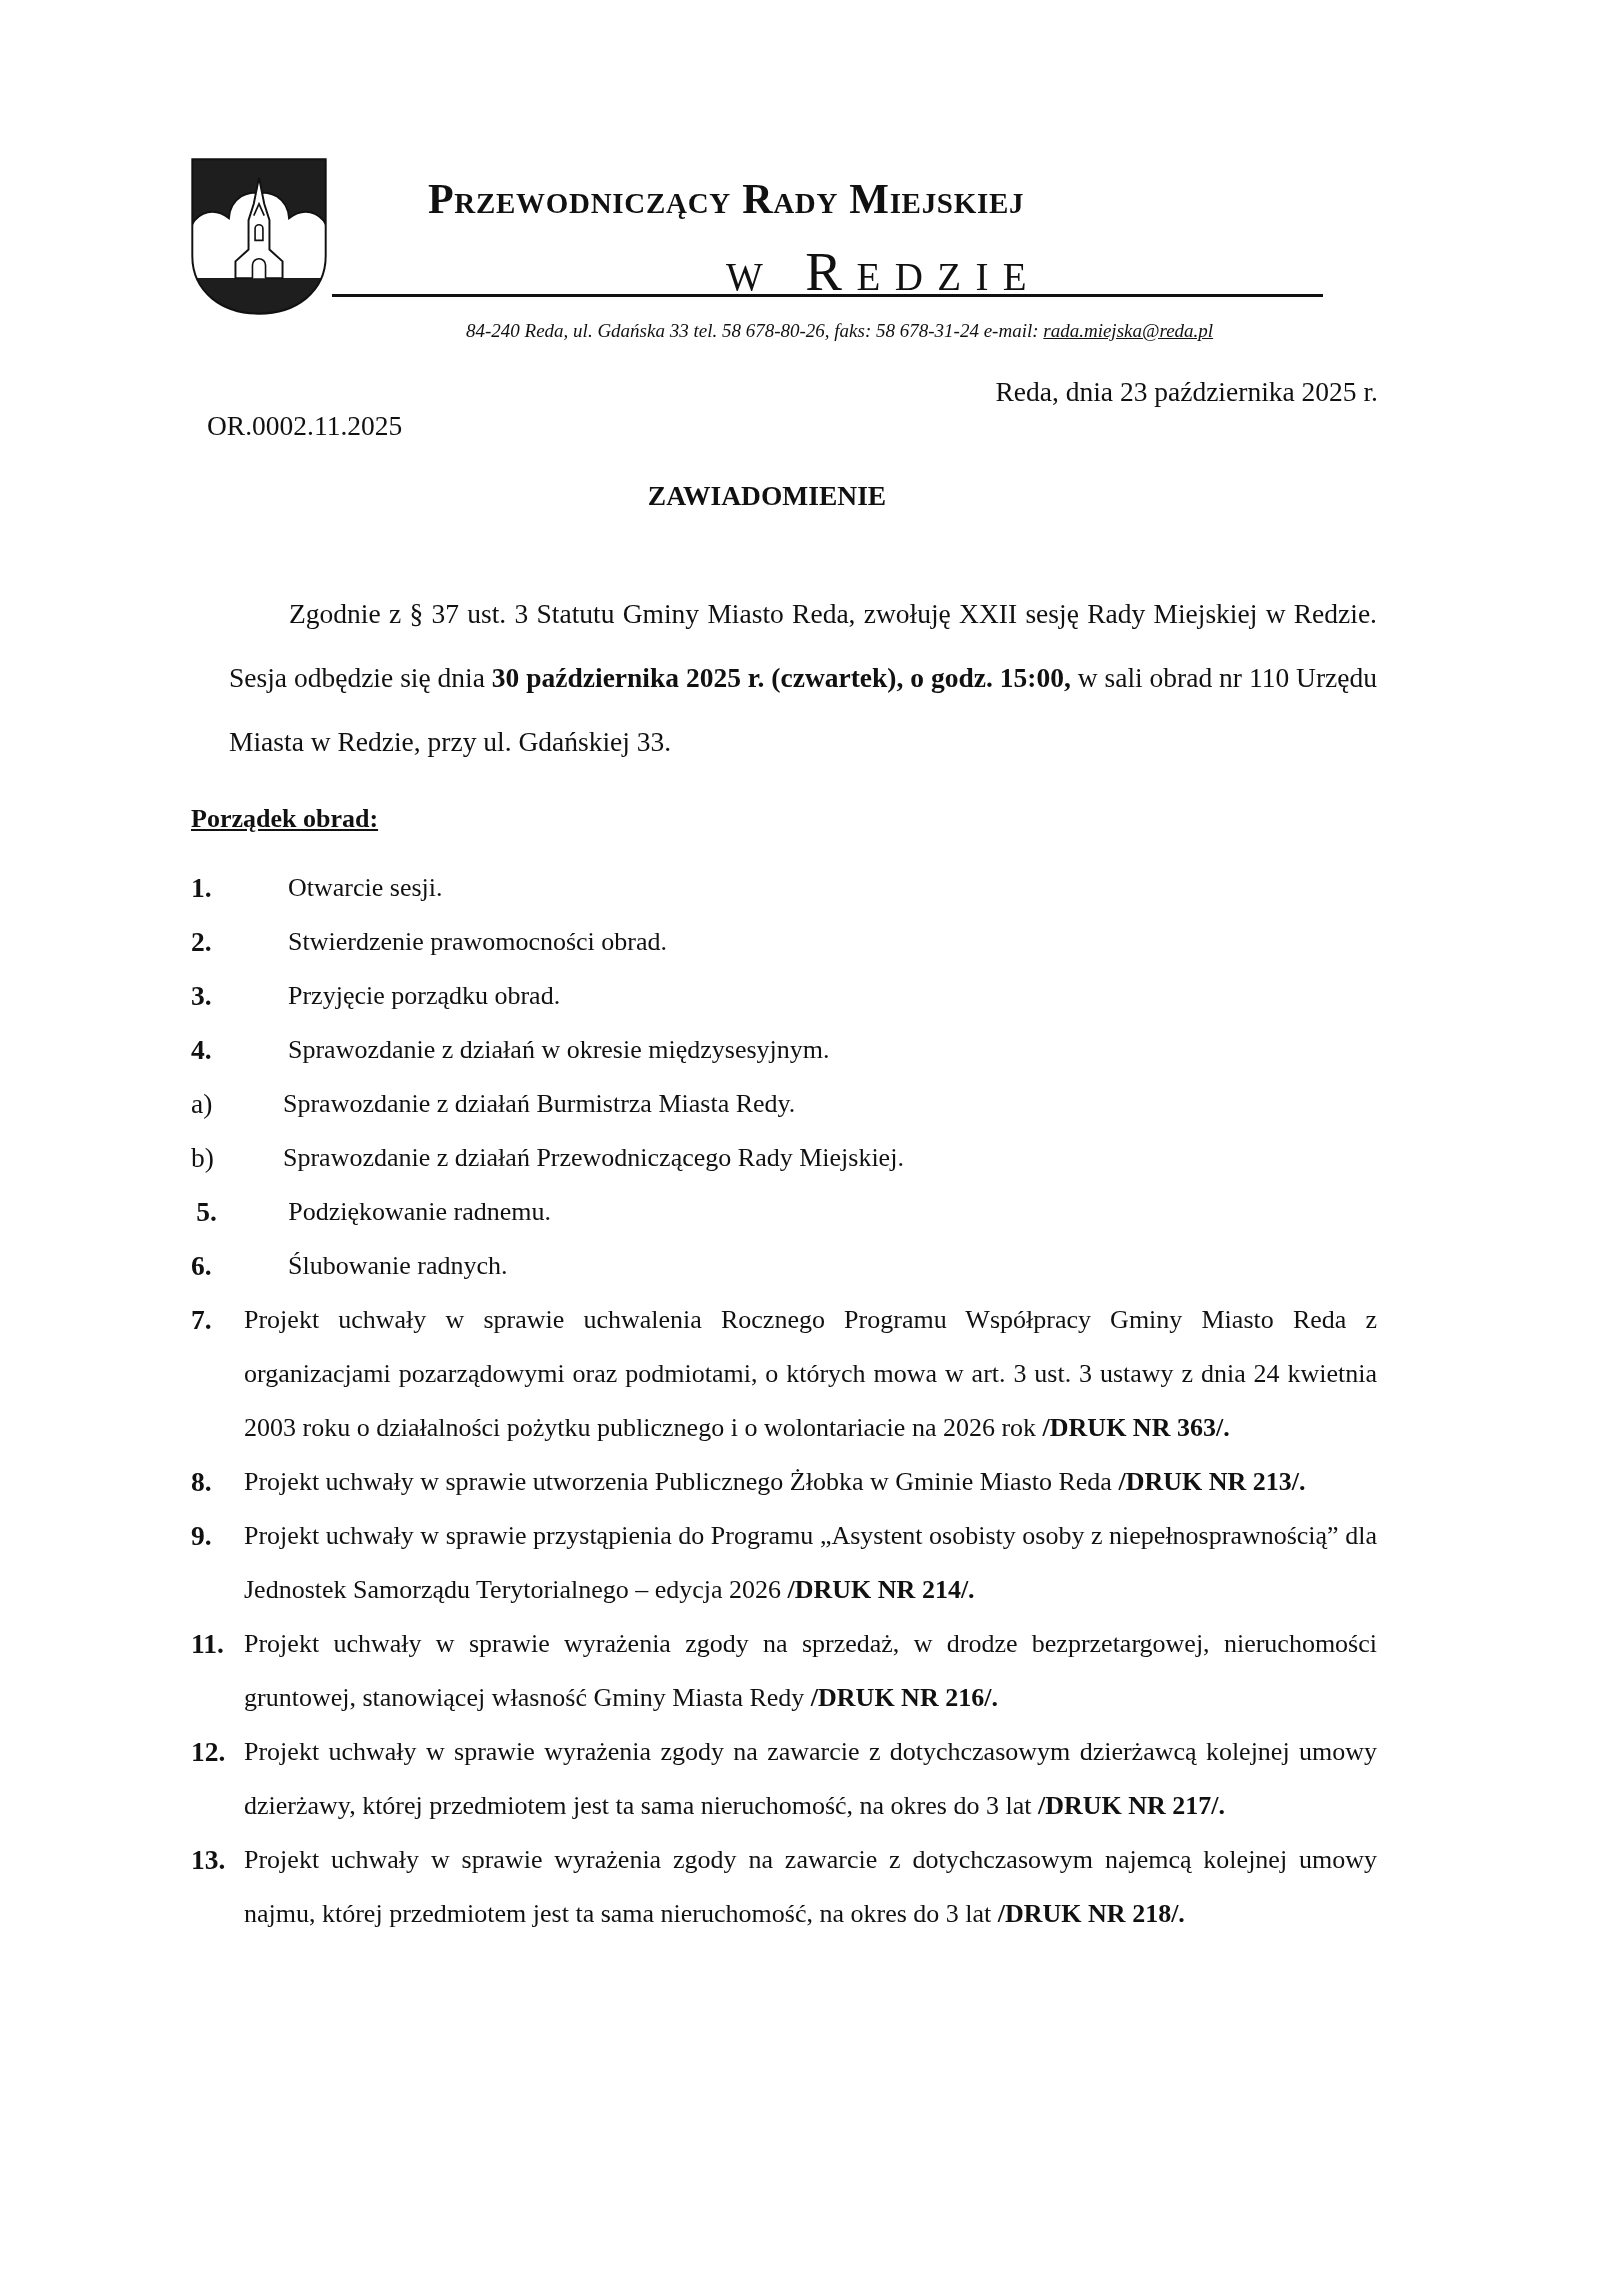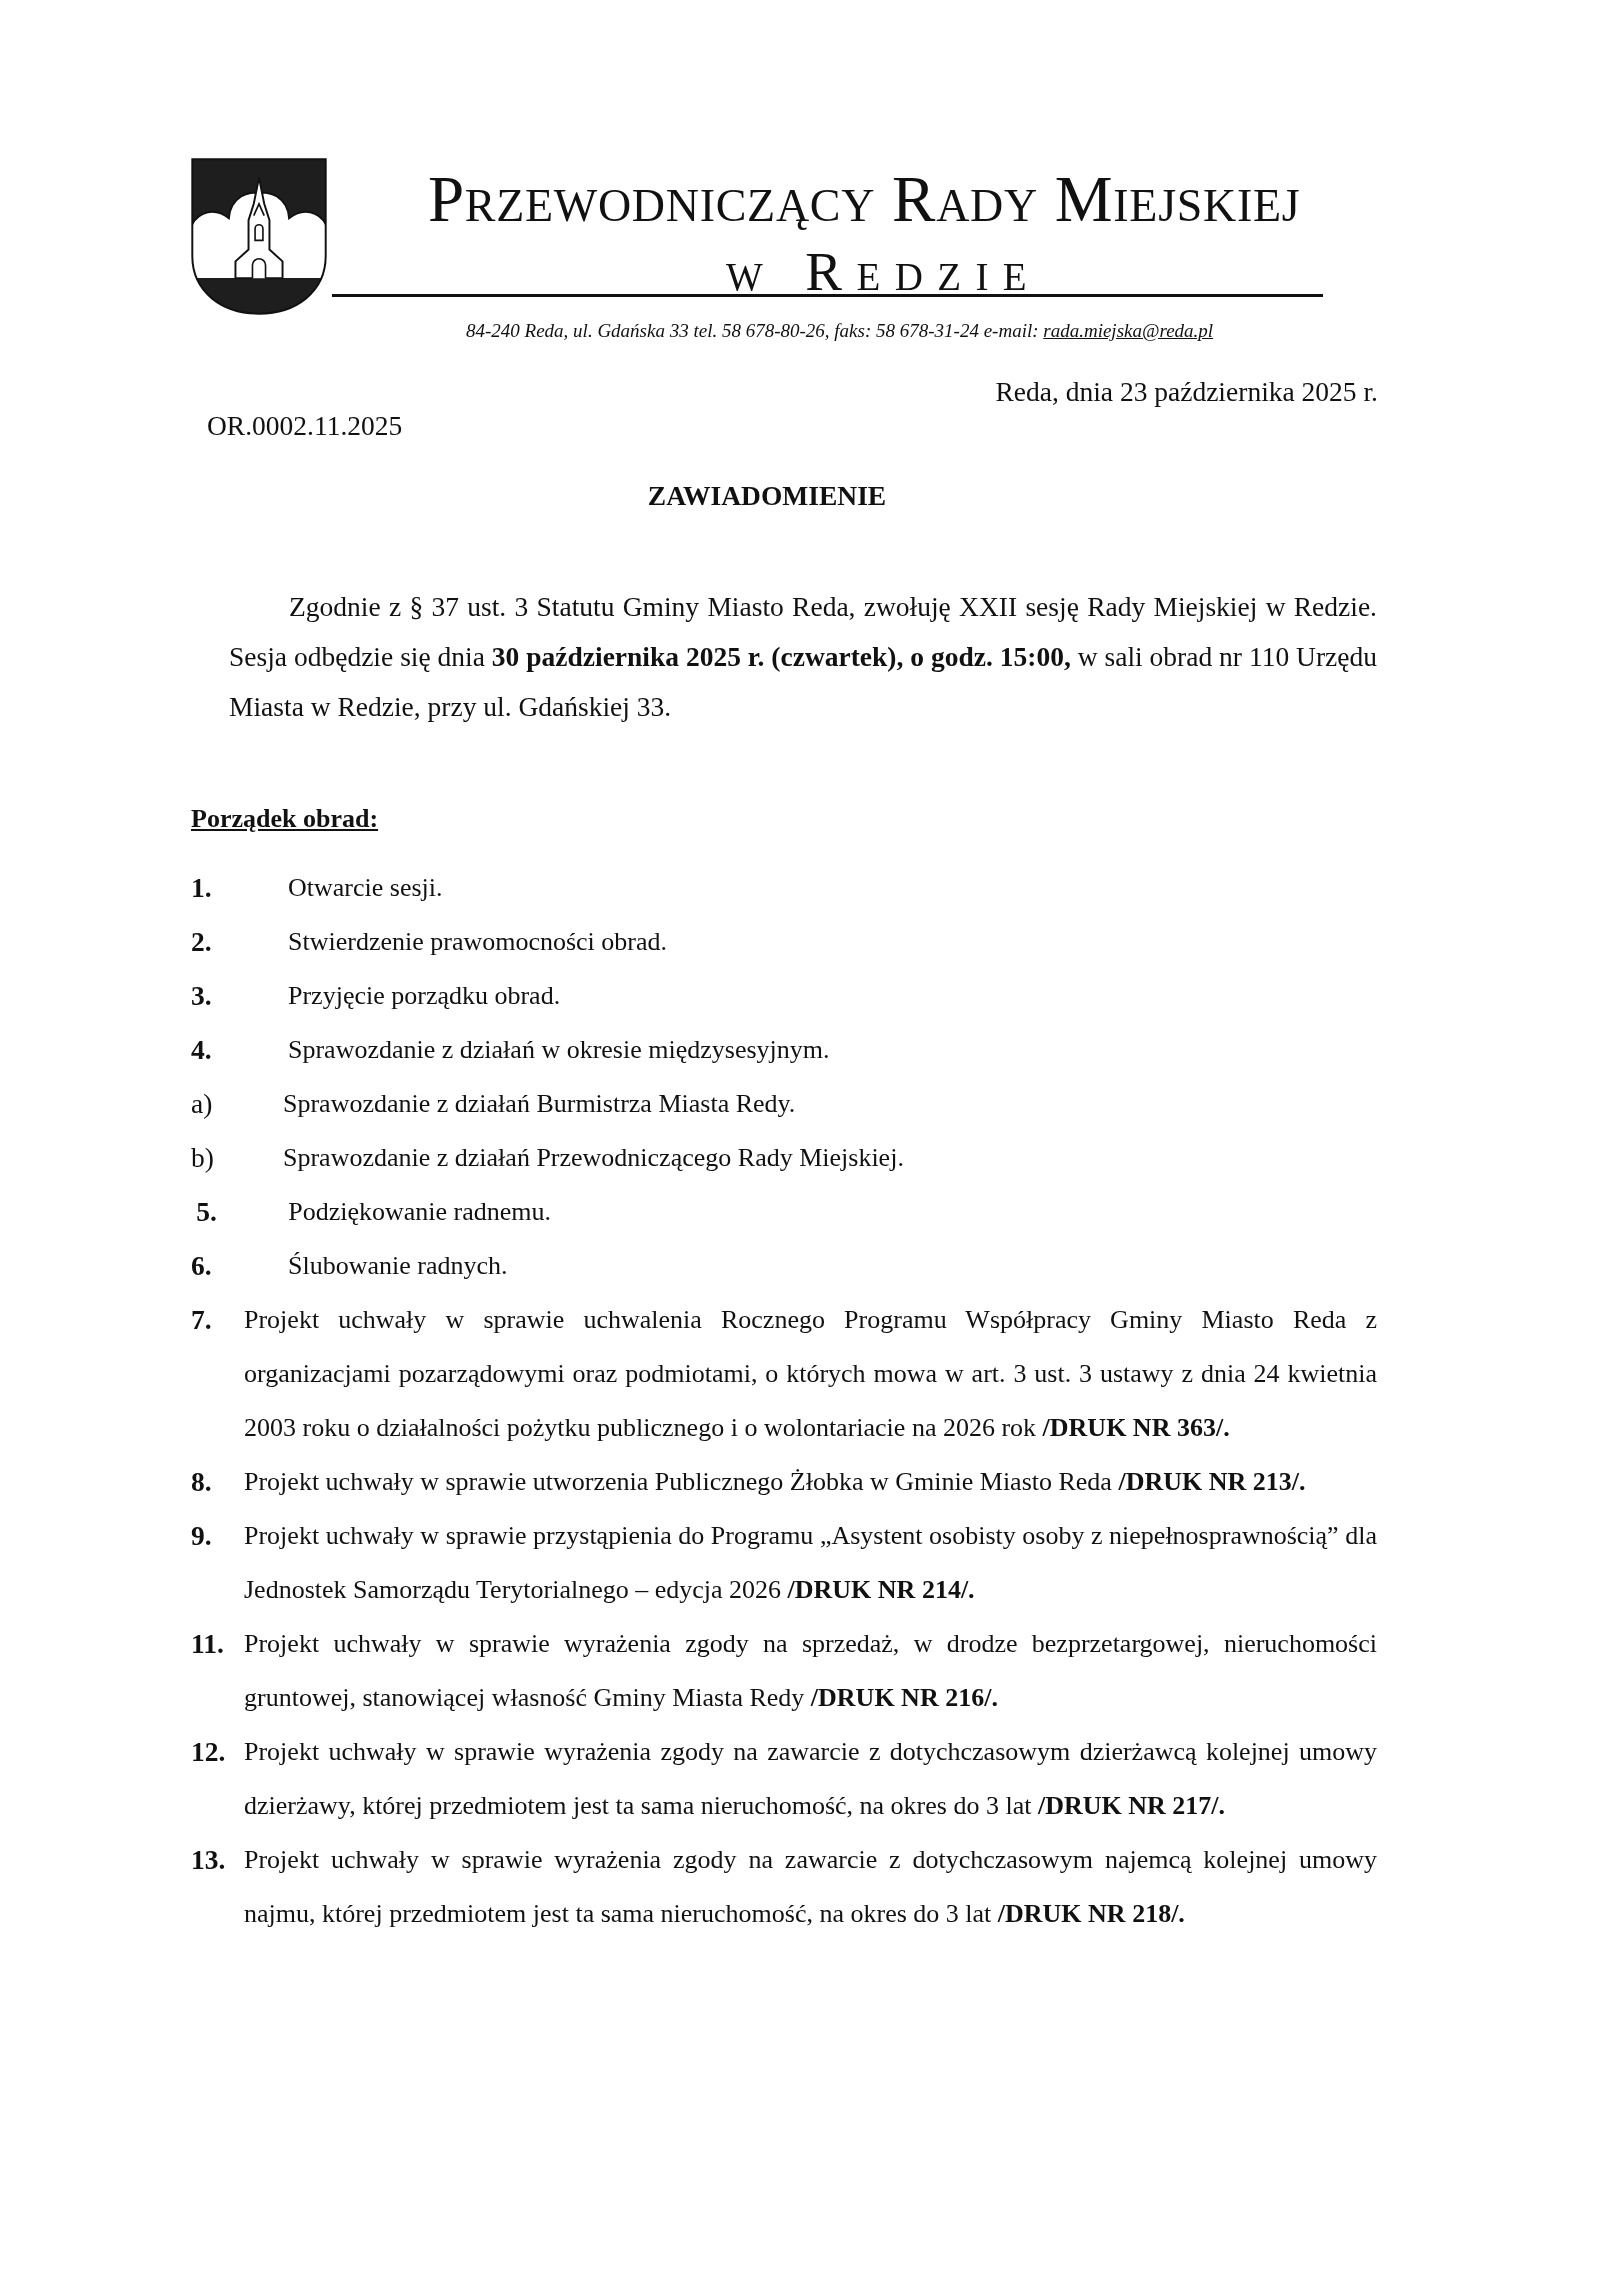--- a/index.html
+++ b/index.html
@@ -2,36 +2,36 @@
 <html style="font-size:10.5px"><head>
 <meta charset="utf-8">
 <style>
   html, body { margin: 0; padding: 0; background: #ffffff; }
   body { width: 1621px; height: 2295px; position: relative; overflow: hidden;
          font-family: "Liberation Serif", "DejaVu Serif", serif; color: #111111; }
 
   .coat { position: absolute; left: 191px; top: 158px; width: 136px; height: 157px; }
 
   .title { position: absolute; left: 428px; top: 163px; width: 895px;
-           font-size: 65px; line-height: 72px; font-variant: small-caps;
-           letter-spacing: 0.7px; white-space: nowrap; }
+           font-size: 42px; line-height: 72px; font-variant: small-caps;
+           letter-spacing: 0.7px; white-space: nowrap; font-weight: bold; }
   .subtitle { position: absolute; left: 726px; top: 242px; font-size: 55px; line-height: 59px;
               letter-spacing: 14.4px; white-space: nowrap; font-variant: small-caps; }
   .rule { position: absolute; left: 332px; top: 294px; width: 991px; height: 2.6px; background: #111; }
   .address { position: absolute; left: 418px; top: 320px; font-size: 19px; font-style: italic;
              white-space: nowrap; margin-left: 48px; }
   .address .email { text-decoration: underline; }
 
   .date { position: absolute; right: 243px; top: 376px; font-size: 27.5px; white-space: nowrap; }
   .ref { position: absolute; left: 171px; top: 410px; font-size: 27.5px; white-space: nowrap; margin-left: 36px; }
   .heading { position: absolute; left: 0; width: 1534px; top: 480px; text-align: center;
              font-size: 27.5px; font-weight: bold; }
 
   .intro { position: absolute; left: 229px; top: 582px; width: 1148px; font-size: 27.5px;
-           line-height: 50px; text-align: justify; text-indent: 60px; }
+           line-height: 64px; text-align: justify; text-indent: 60px; }
   .intro b { font-weight: bold; }
 
   .agenda { position: absolute; left: 191px; top: 799px; width: 1186px; font-size: 26px; }
   .agenda-title { font-weight: bold; text-decoration: underline; line-height: 39px; margin-bottom: 23px; }
   .item { display: flex; line-height: 54px; }
   .item .num { width: 53px; flex: 0 0 53px; font-weight: bold; font-size: 27.5px; }
   .item .num.sub { font-weight: normal; width: 48px; flex-basis: 48px; }
   .item .num.indent { padding-left: 5.2px; width: 48px; flex-basis: 48px; }
   .item .text { flex: 1; text-align: justify; }
   .item .text .druk { font-weight: bold; }

